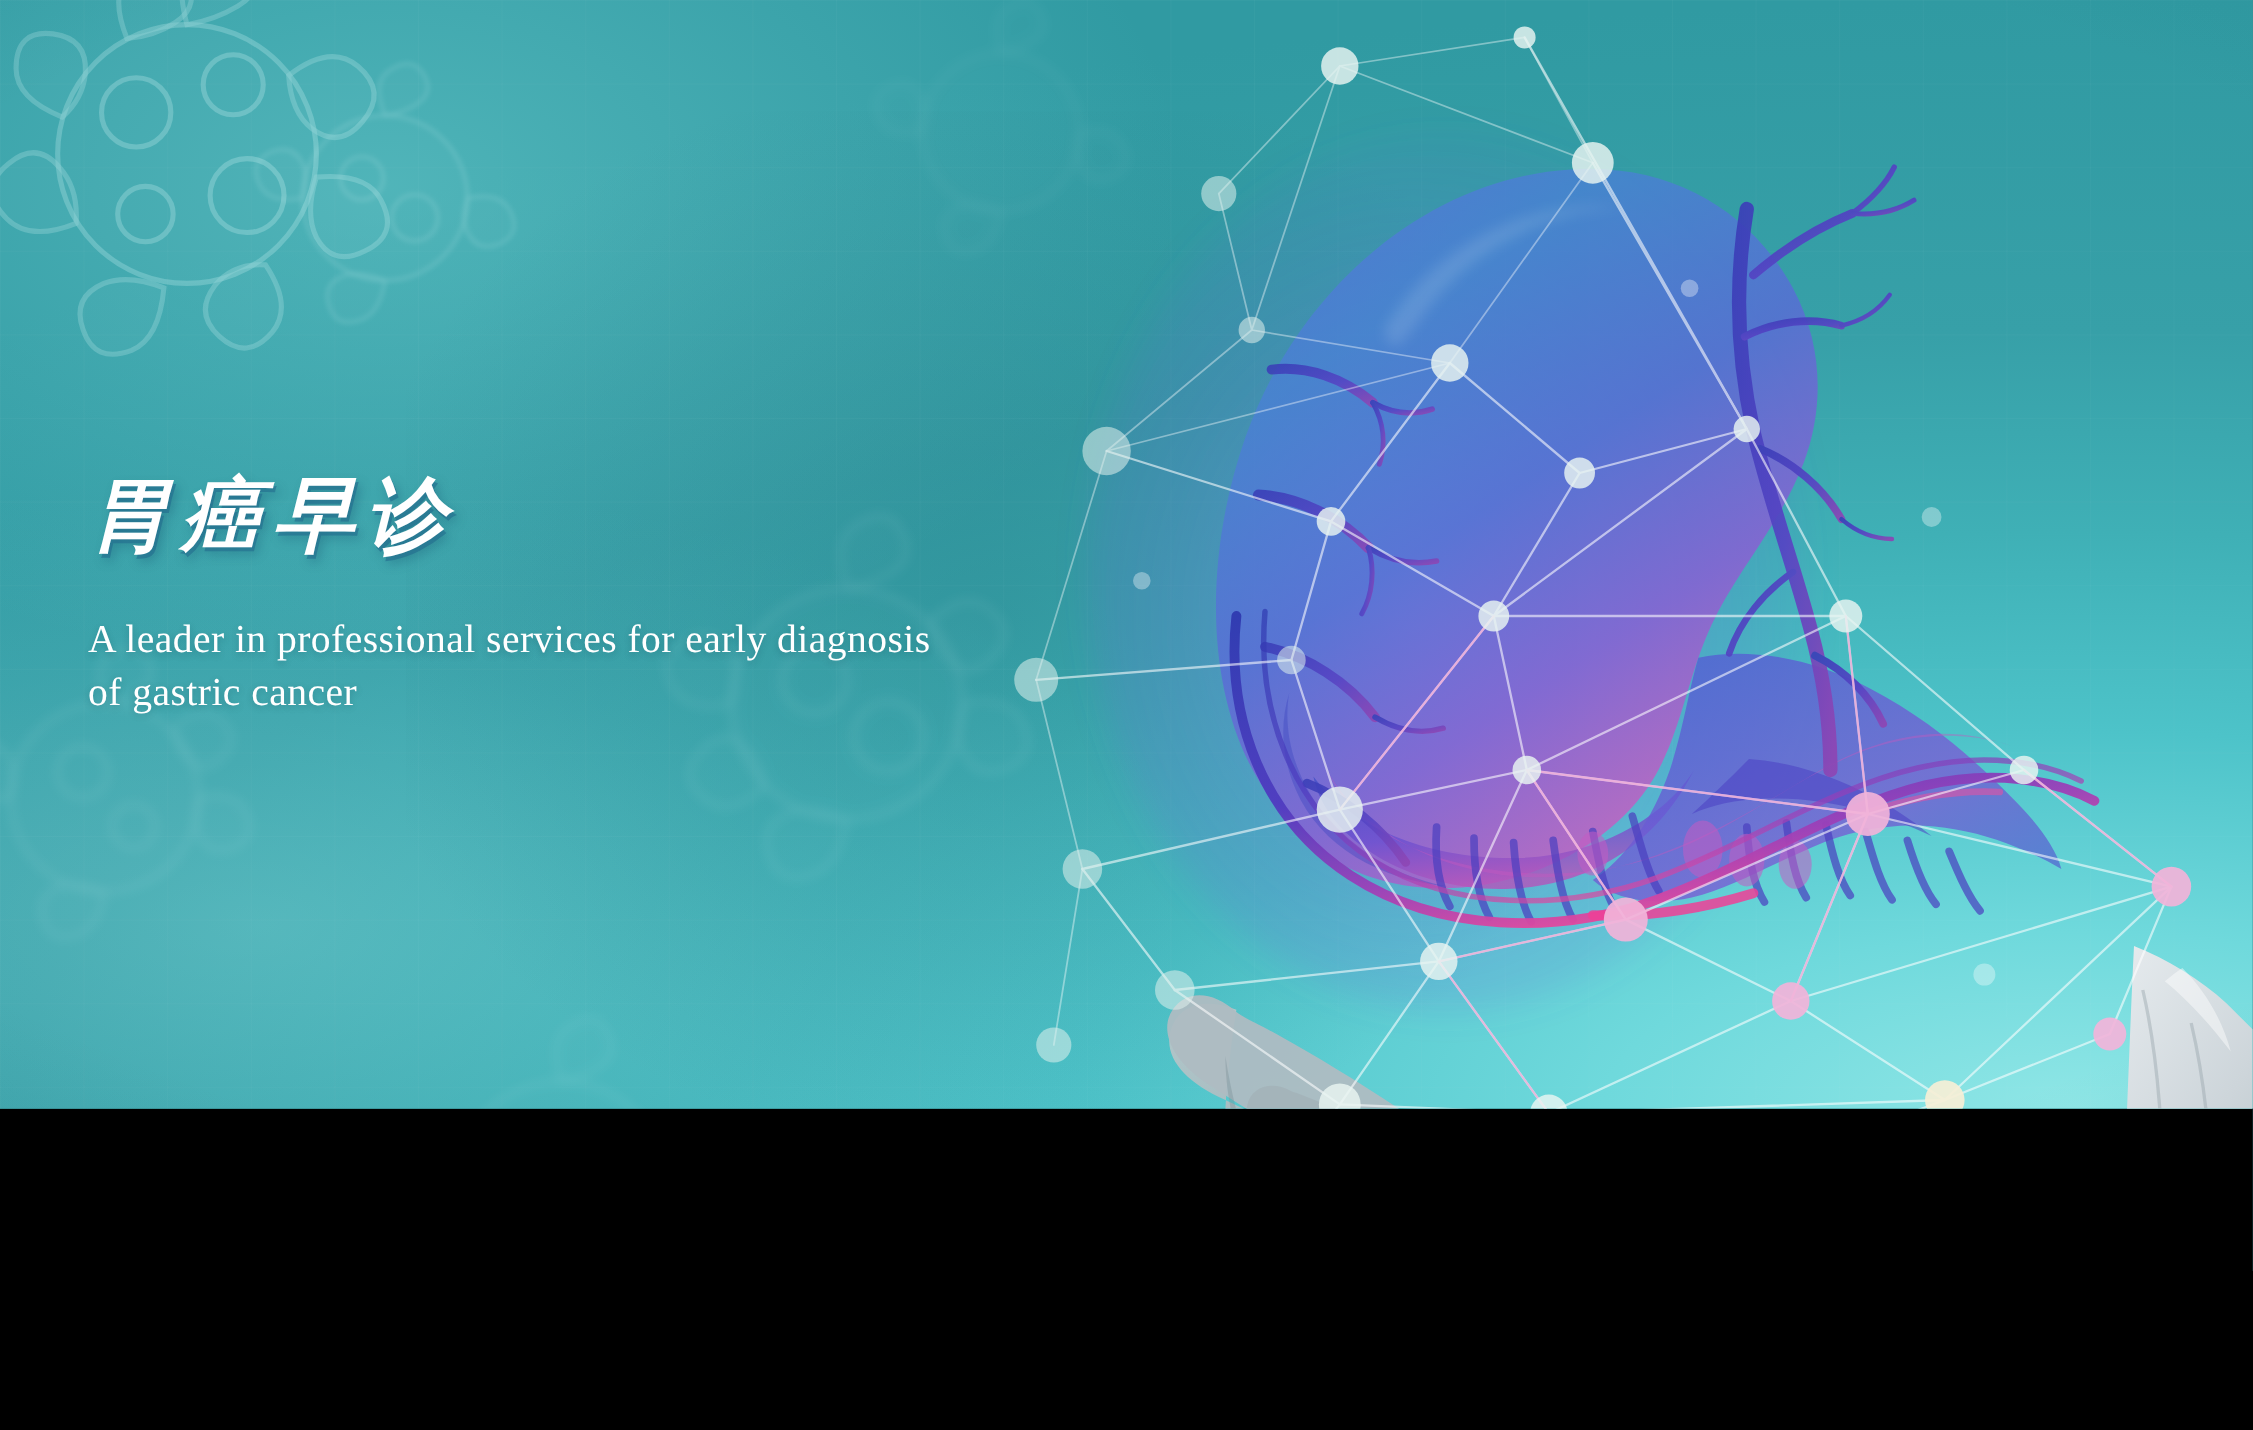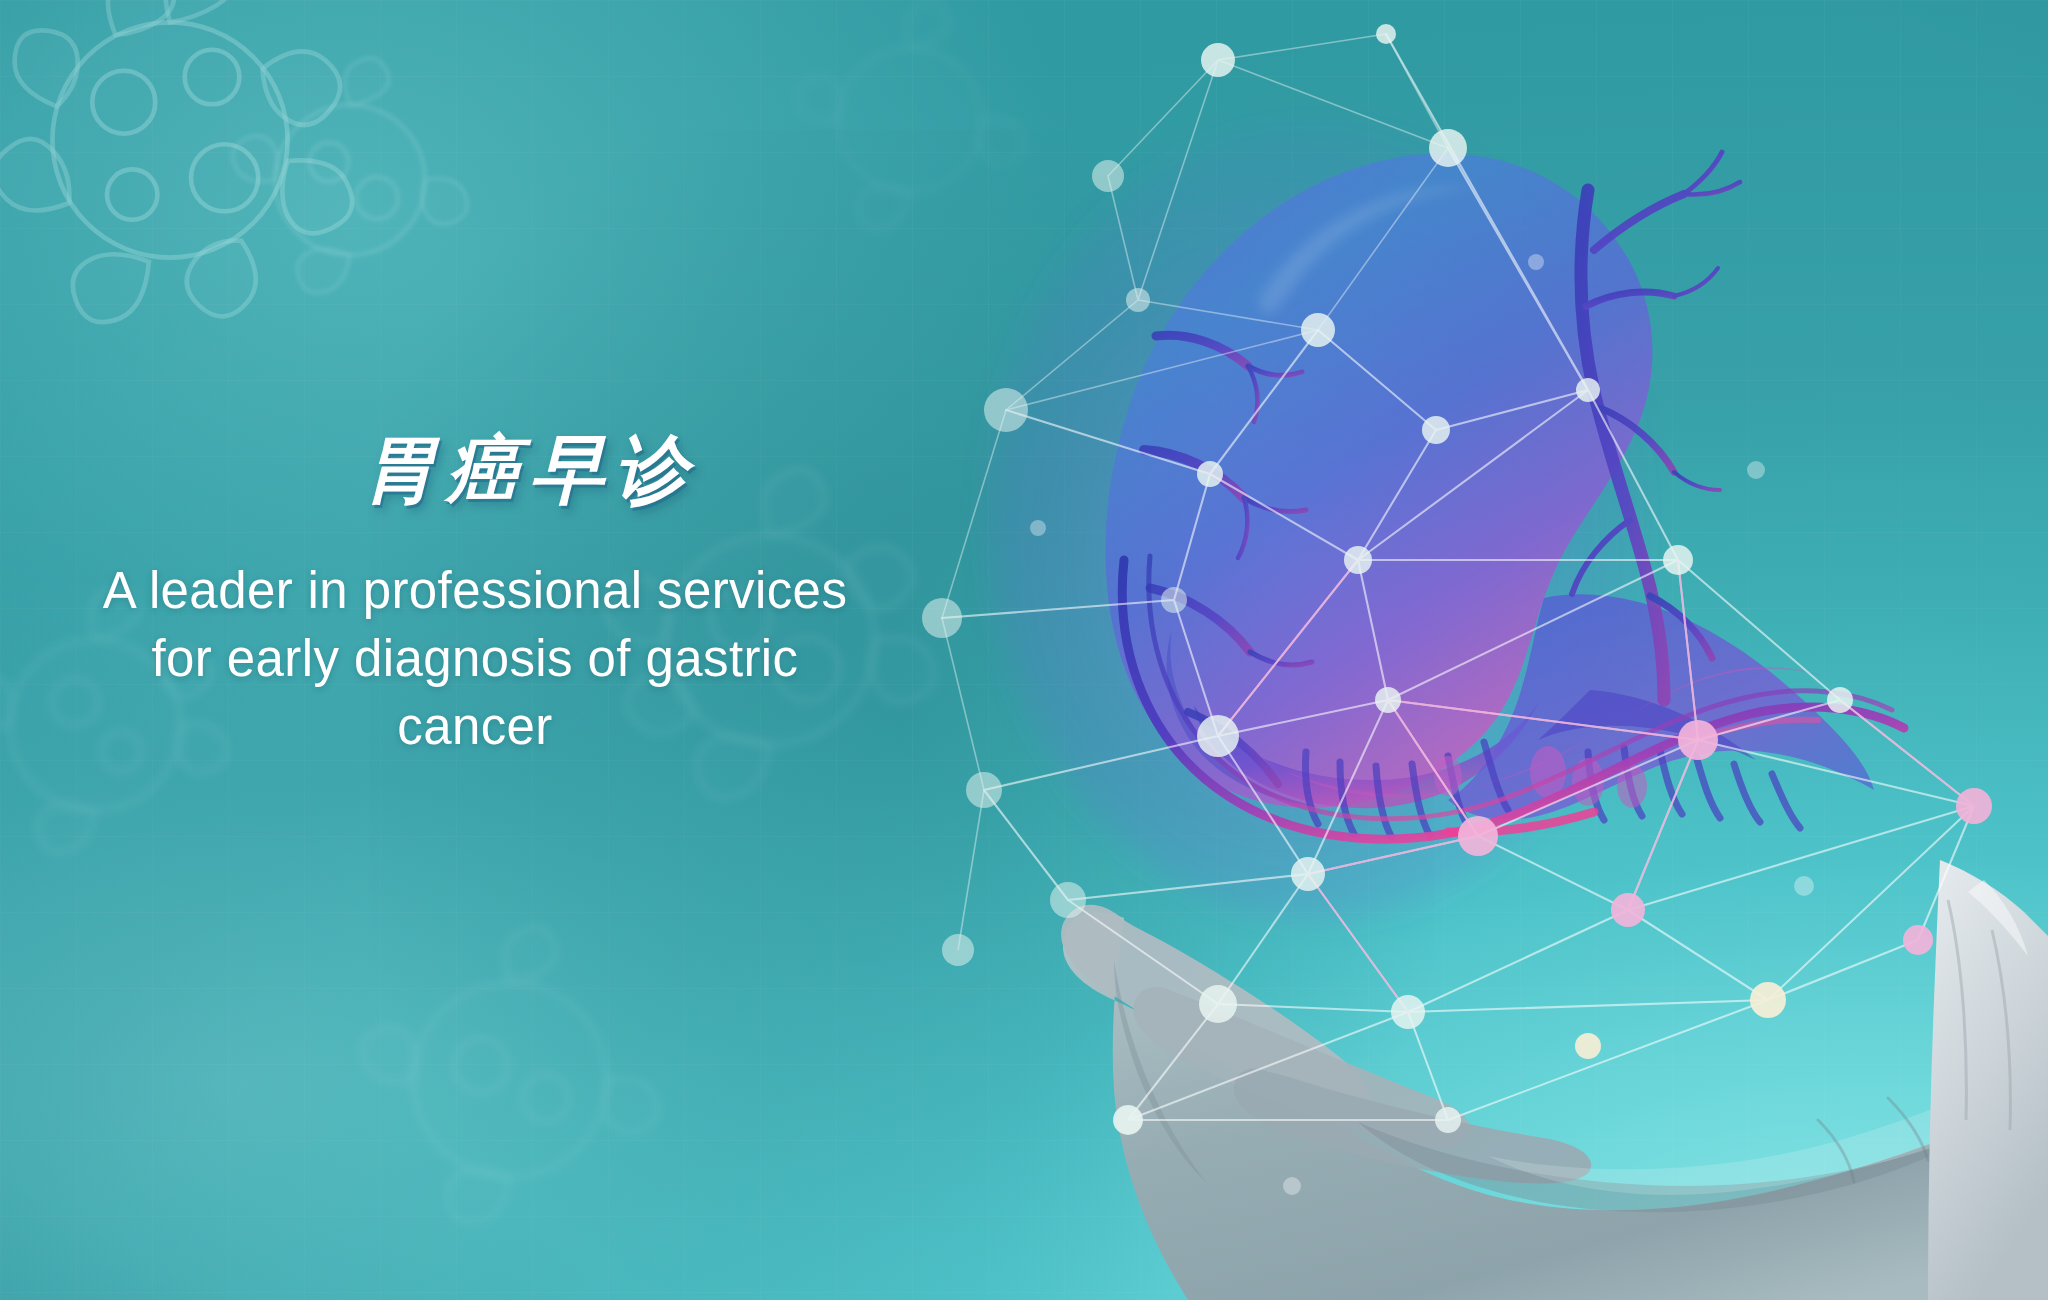--- a/index.html
+++ b/index.html
@@ -1,23 +1,22 @@
 <!DOCTYPE html>
 <html><head>
 <meta charset="utf-8">
 <style>
   html,body{margin:0;padding:0;background:#000;}
   #banner{
     position:relative;
     width:2048px;
-    height:1300px;
+    height:1008px;
     overflow:hidden;
-    font-family:Liberation Sans, sans-serif;
+    font-family:Liberation Serif, serif;
     background:#3aa0a6;
-    text-align:center;
   }
   
   .bg-base{
     position:absolute;inset:0;
     background:
       radial-gradient(130% 100% at 92% 100%, #8fe6e6 0%, #6fd9dc 16%, #4dc3c9 34%, #3fb0b6 52%, #37a0a8 70%, #309aa2 100%),
       linear-gradient(115deg,#2f8d93 0%,#35969b 28%,#3da3a8 55%,#49b6bb 78%,#5fc9cd 100%);
   }
   .bg-glow-tl{
     position:absolute;left:-6%;top:-12%;width:58%;height:72%;
@@ -63,21 +62,21 @@
     letter-spacing:10px;
     white-space:nowrap;
     text-shadow:
        2px 3px 0 rgba(32,104,140,.55),
        4px 6px 10px rgba(18,74,102,.35);
   }
   .zh-line.l2{margin-top:6px;}
   .en-sub{
     margin-top:36px;
     color:#ffffff;
-    font-size:51px;
+    font-size:36px;
     line-height:1.34;
     font-weight:400;
     letter-spacing:.4px;
     max-width:790px;
     text-shadow:0 2px 6px rgba(20,80,92,.30);
   }
   
   .art{position:absolute;right:0;top:0;width:1160px;height:1300px;z-index:30;}
   .art svg{position:absolute;inset:0;width:100%;height:100%;overflow:visible;}
 </style>

